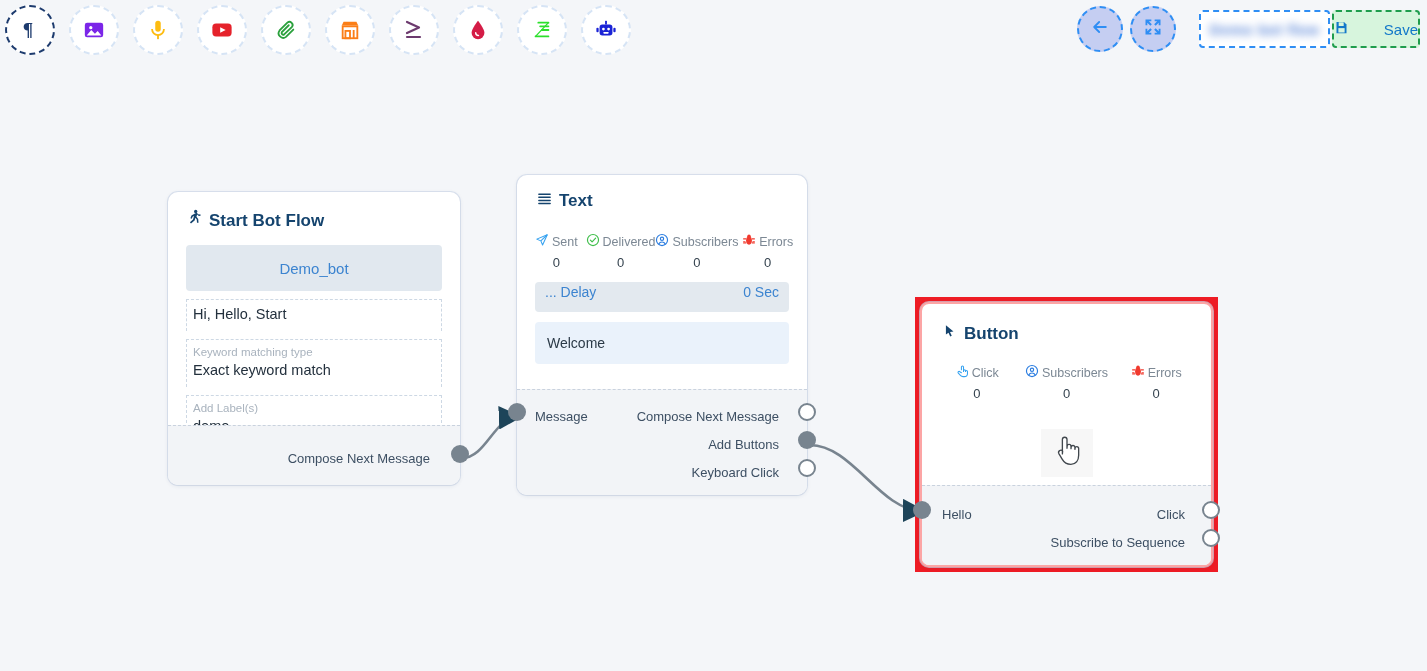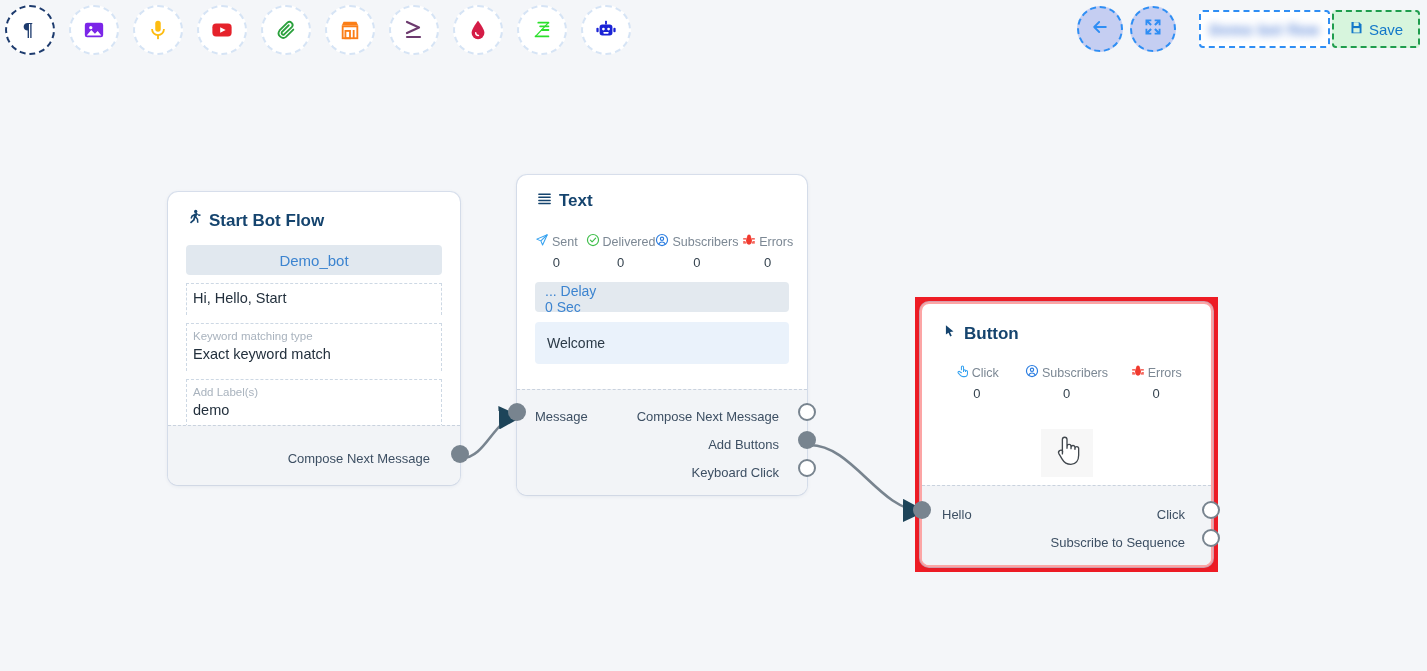--- a/index.html
+++ b/index.html
@@ -37,21 +37,21 @@
     display: flex; align-items: center; justify-content: center;
     overflow: hidden; cursor: text;
   }
   .name-field .blurred {
     font-size: 15px; color: #5a86d8; font-weight: 700;
     filter: blur(4px); letter-spacing: .5px; user-select: none;
   }
   .save-btn {
     position: absolute; left: 1332px; top: 10px; width: 88px; height: 38px;
     background: #d7f5dd; border: 2px dashed #1f9d4d; border-radius: 4px;
-    display: flex; align-items: center; justify-content: center; gap: 5px;
+    display: flex; align-items: center; justify-content: space-between; gap: 5px;
     color: #1378c9; font-size: 15px; cursor: pointer;
   }
 
   
   .node {
     position: absolute; background: #ffffff;
     border-radius: 10px;
     box-shadow: 0 1px 4px rgba(40,60,100,.10), 0 0 0 1px rgba(210,220,235,.7);
   }
   .node-head {
@@ -71,44 +71,44 @@
   
   .dot {
     position: absolute; width: 18px; height: 18px; border-radius: 50%;
     background: #78848f; cursor: pointer;
   }
   .dot.hollow { background: #ffffff; border: 2px solid #78848f; }
 
   
   #node-start { left: 168px; top: 192px; width: 292px; height: 293px; }
   .bot-pill {
-    margin: 14px 18px 0 18px; height: 30px; background: #e1e8ef;
+    margin: 14px 18px 0 18px; height: 46px; background: #e1e8ef;
     border-radius: 4px; display: flex; align-items: center; justify-content: center;
     color: #3c84d0; font-size: 15px; cursor: pointer;
   }
   .field-block { margin: 8px 18px 0 18px; border: 1px dashed #cdd8e4;
                  border-bottom: none; padding: 4px 6px 6px 6px; }
   .field-block:last-of-type { border-bottom: 1px dashed #cdd8e4; }
   .field-label { font-size: 11.5px; color: #a9b3be; line-height: 16px; }
   .field-value { font-size: 14.5px; color: #23303d; line-height: 21px; }
 
   
   #node-text { left: 517px; top: 175px; width: 290px; height: 320px; }
   .stats { display: flex; margin: 22px 10px 0 10px; }
   .stat { flex: 1; text-align: center; }
   .stat-label {
     display: flex; align-items: center; justify-content: center; gap: 3px;
     font-size: 12.5px; color: #7c8894; white-space: nowrap;
   }
   .stat-val { font-size: 13px; color: #35434f; margin-top: 5px; }
   .delay-row {
     margin: 12px 18px 0 18px; height: 30px; background: #e3e9ef;
-    border-radius: 4px; display: flex; align-items: flex-start;
-    justify-content: space-between; padding: 1px 10px;
-    font-size: 14px; color: #3c84d0; cursor: pointer; flex-direction: column;
+    border-radius: 4px; display: flex; align-items: flex-end;
+    justify-content: space-between; padding: 12px 10px;
+    font-size: 14px; color: #3c84d0; cursor: pointer;
   }
   .msg-box {
     margin: 10px 18px 0 18px; height: 42px; background: #eaf2fb;
     border-radius: 4px; display: flex; align-items: center; padding: 0 12px;
     font-size: 14px; color: #2b3a47; cursor: pointer;
   }
 
   
   #node-button-wrap {
     position: absolute; left: 915px; top: 297px; width: 303px; height: 275px;

